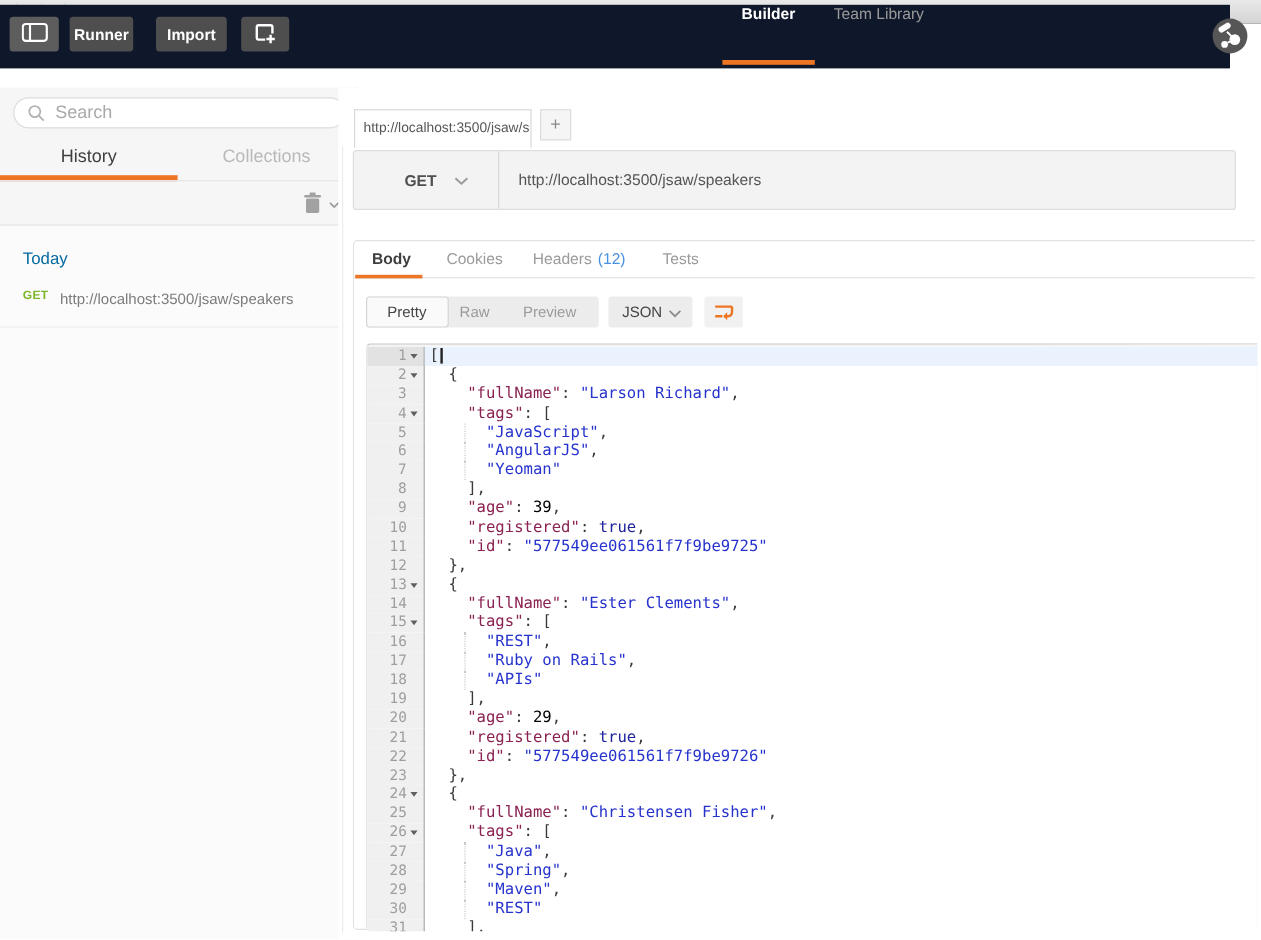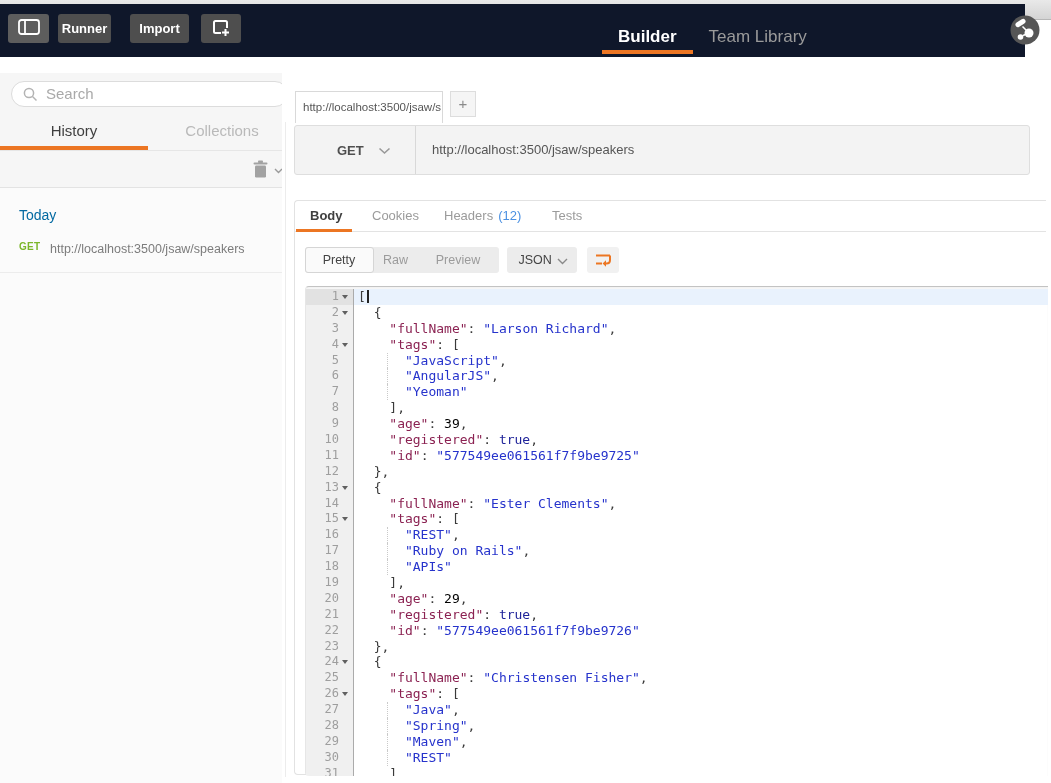--- a/index.html
+++ b/index.html
@@ -29,22 +29,22 @@
     border-radius:3px; color:#ffffff; font-size:13px; font-weight:bold;
     display:flex; align-items:center; justify-content:center;
   }
   .tb-btn.icon-btn { background:#5d5d5d; }
   #btn-sidebar-toggle { left:8px;  width:41px; }
   #btn-runner         { left:58px; width:53px; }
   #btn-import         { left:130px; width:59px; }
   #btn-newwin         { left:201px; width:40px; background:#4e4e4e; }
   .nav-tabs { position:absolute; left:602px; top:0; height:53px; display:flex; }
   .nav-tab {
-    position:relative; height:53px; padding:10px 16px;
-    display:flex; align-items:flex-end; font-size:17px; color:#9a9a9a;
+    position:relative; height:53px; padding:0 16px;
+    display:flex; align-items:flex-start; font-size:13px; color:#9a9a9a;
   }
   .nav-tab.active { color:#ffffff; font-weight:bold; }
   .nav-tab.active .nav-underline {
     position:absolute; left:0; right:0; bottom:3px; height:4px; background:#EC7623;
   }
   .sync-wrap { position:absolute; right:-15px; top:11px; width:30px; height:30px; }
   
   .sidebar {
     position:absolute; left:0; top:73px; width:297px; height:710px;
     background:#f6f6f6; border-right:1px solid #c9c9c9;

